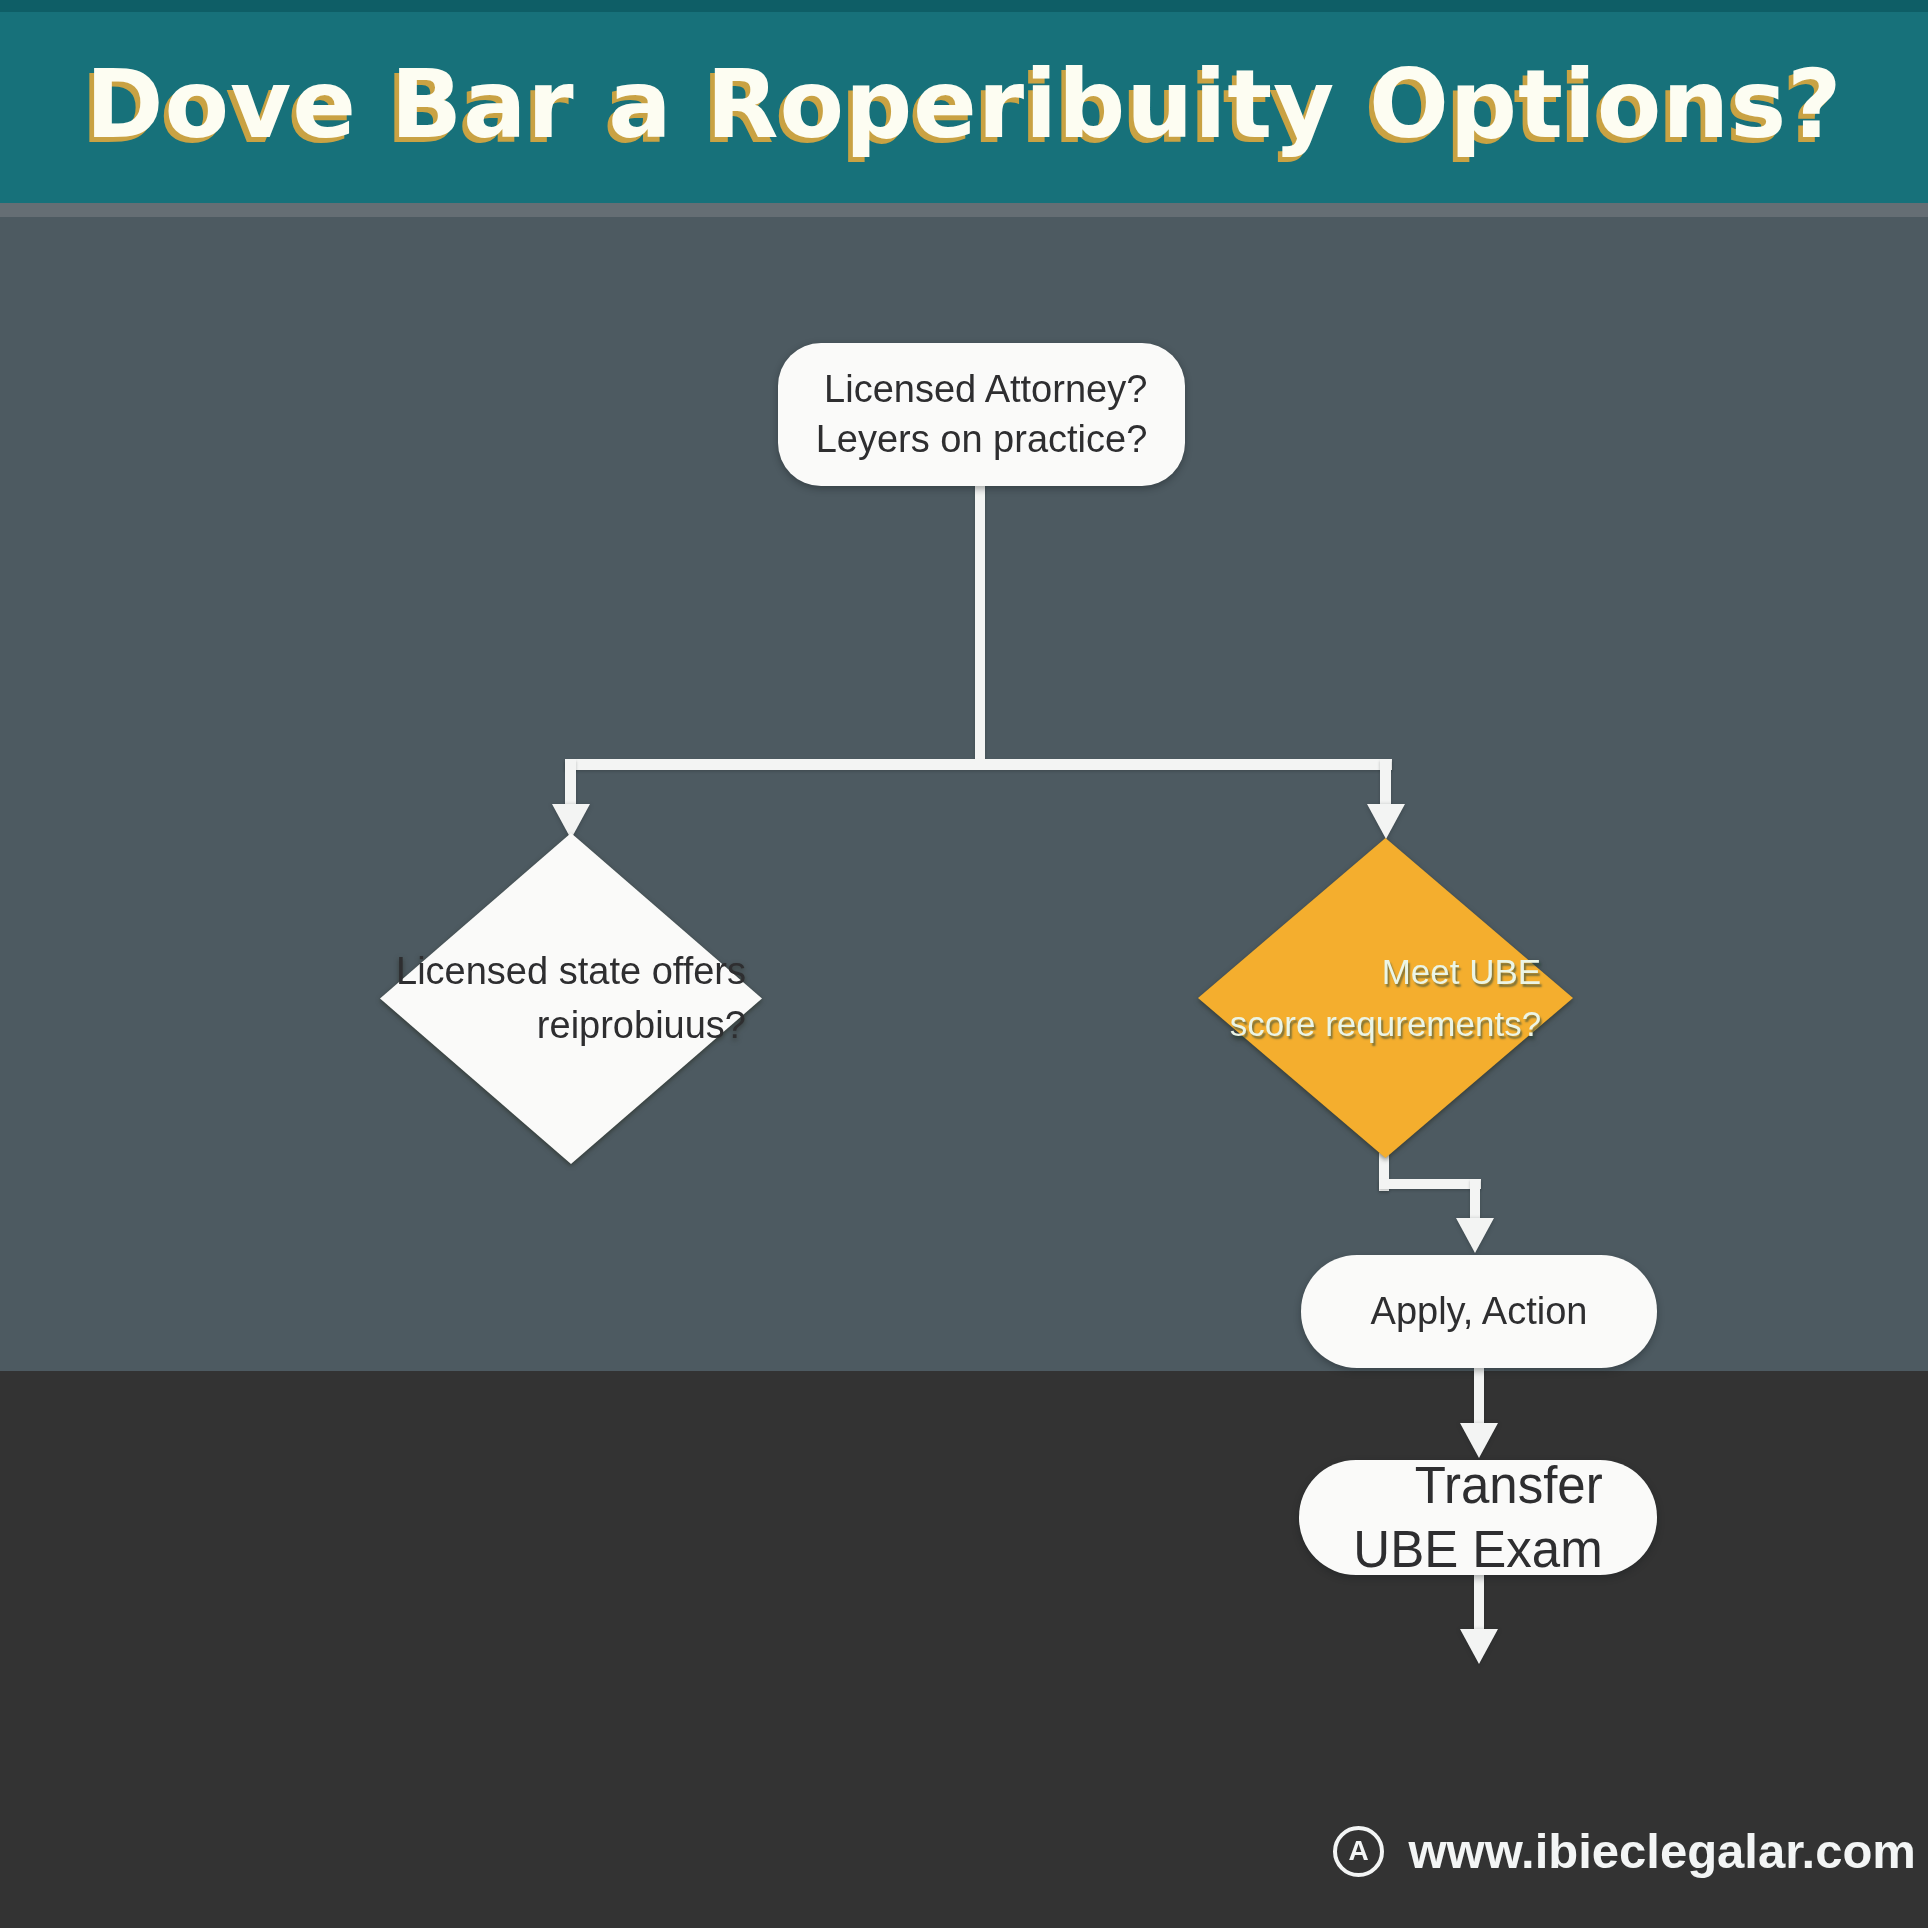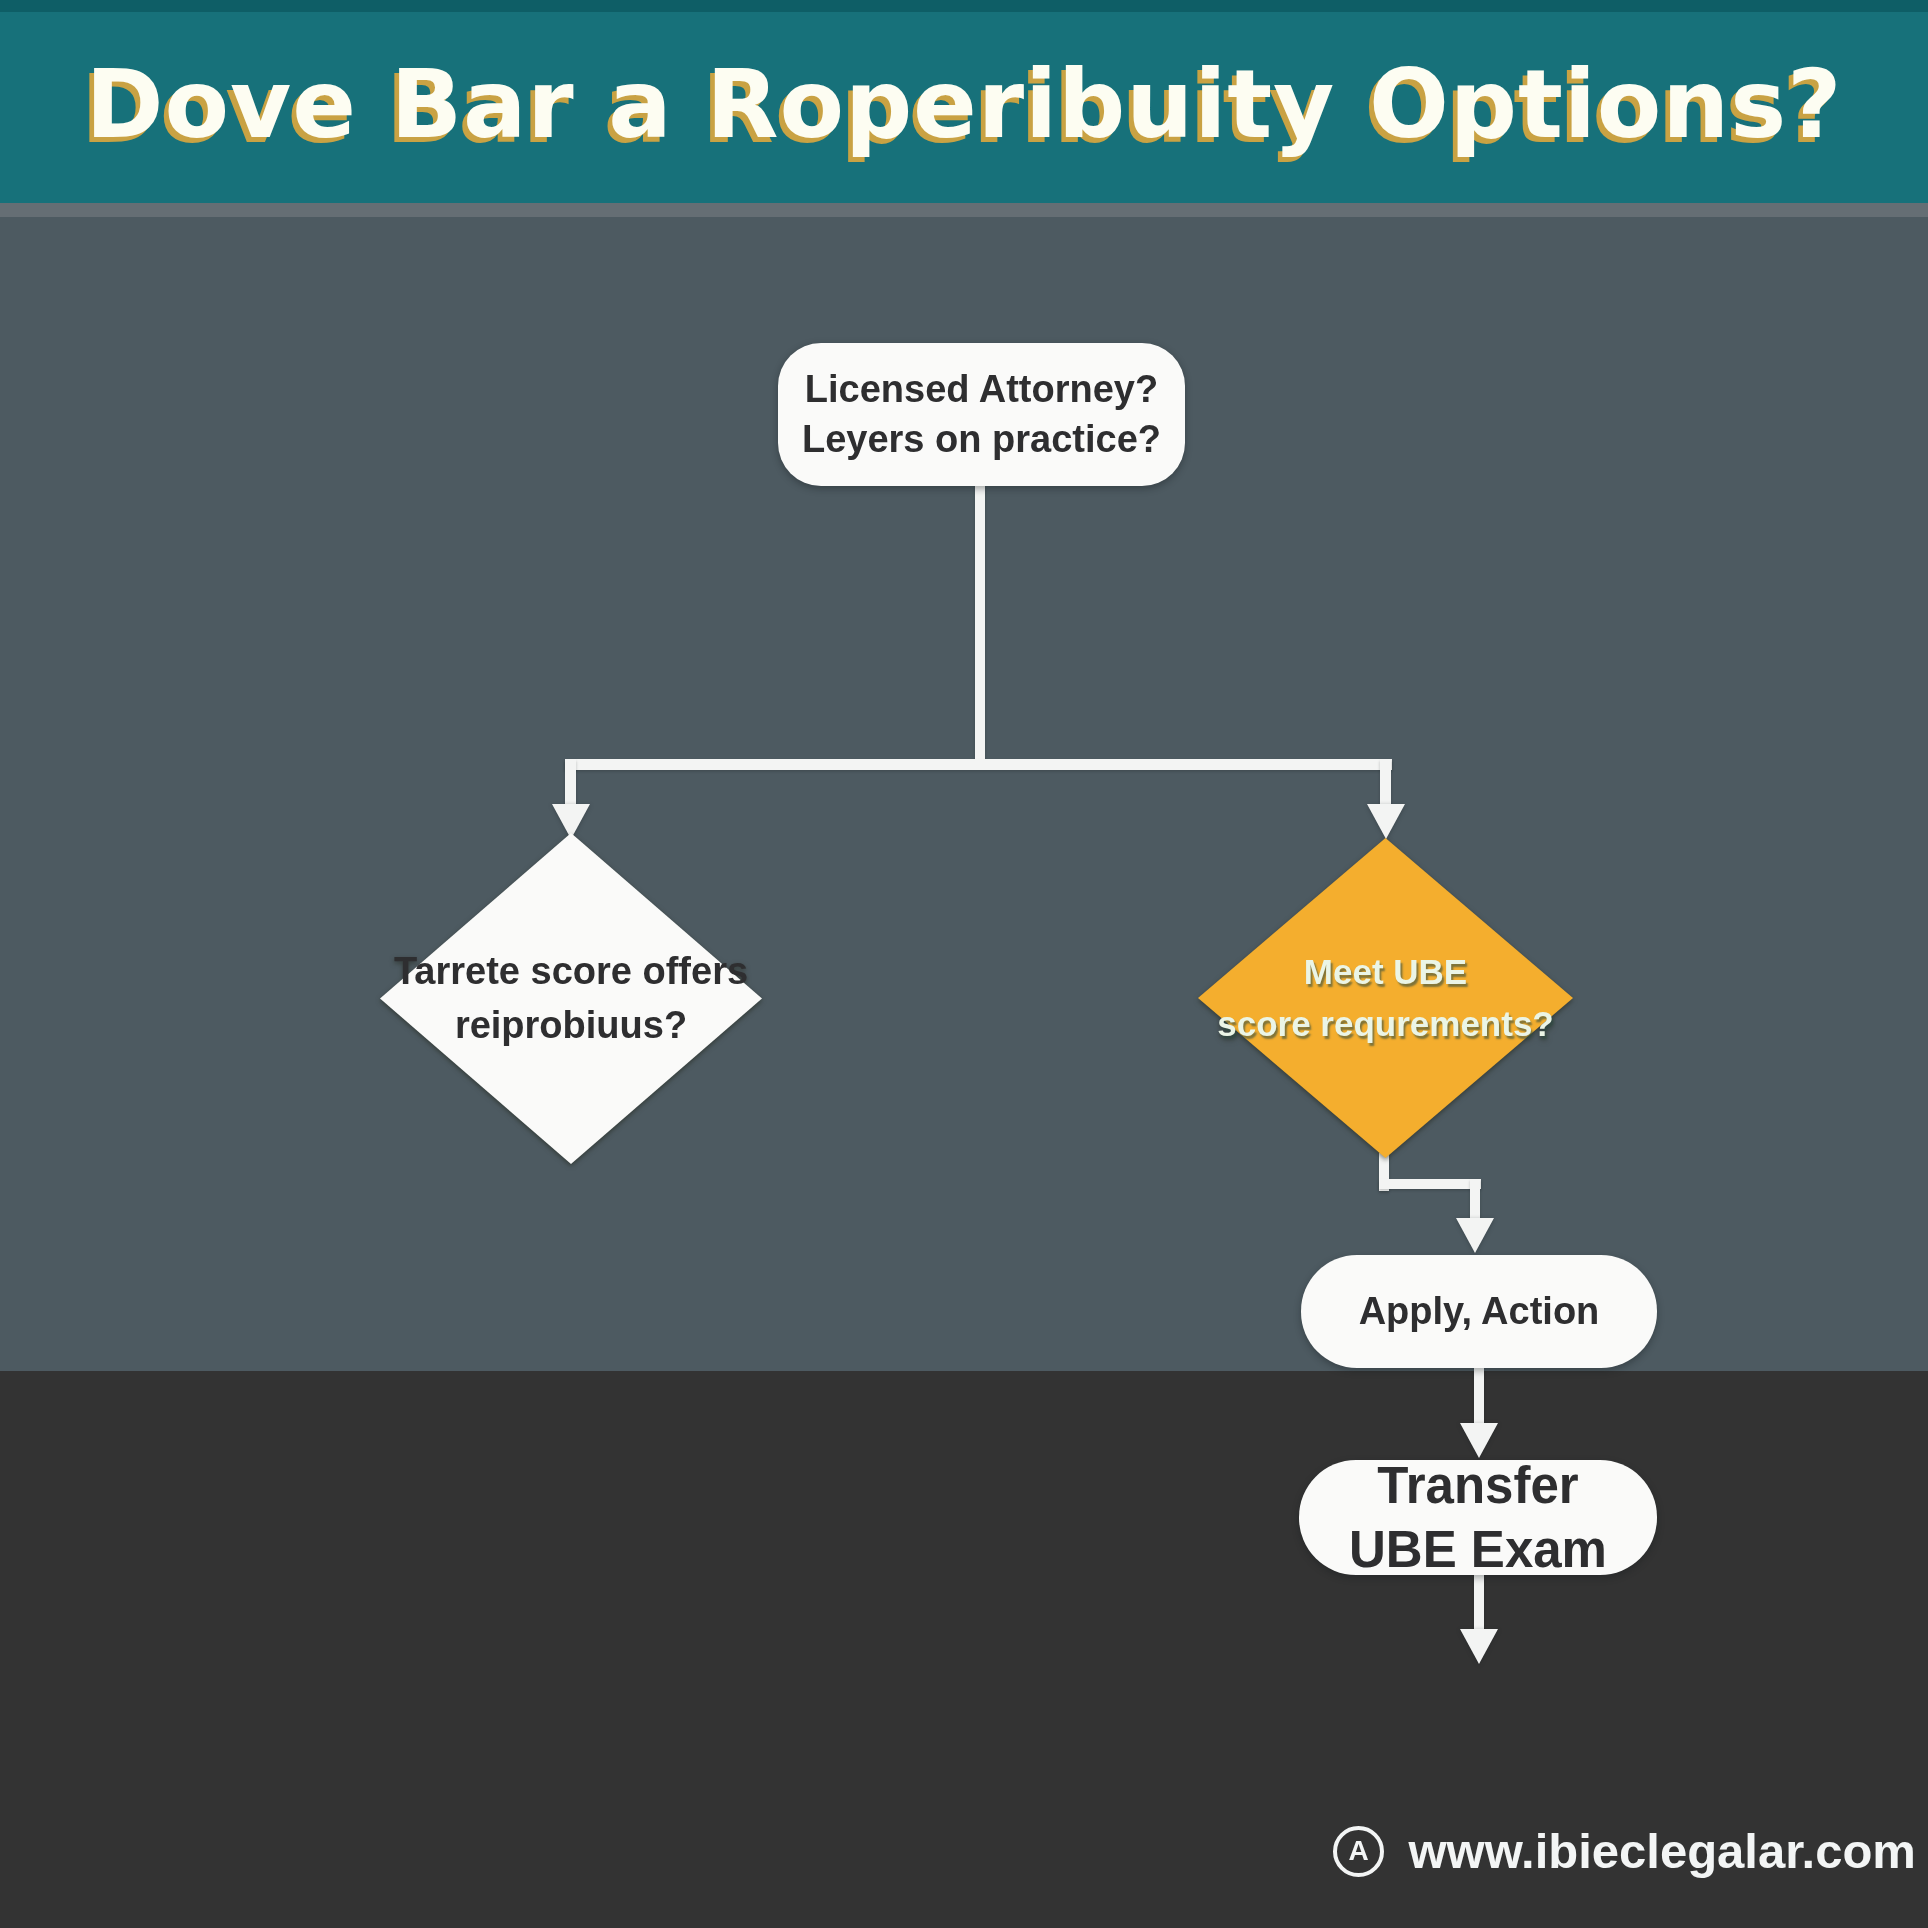--- a/index.html
+++ b/index.html
@@ -38,21 +38,21 @@
   #arrow-elbow{left:1456px;top:1218px;}
   #seg-apply-transfer{left:1474px;top:1365px;width:10.4px;height:61px;}
   #arrow-transfer{left:1460px;top:1423px;}
   #seg-transfer-action{left:1474px;top:1573px;width:10.4px;height:60px;}
   #arrow-action{left:1460px;top:1629px;}
 
   
   .node{position:absolute;background:var(--node-fill);
         box-shadow:0 2.8px 7.5px rgba(18,22,25,.35);}
   .label{position:absolute;inset:0;display:flex;align-items:center;justify-content:center;
-        text-align:center;white-space:pre-line;font-weight:bold;
+        text-align:right;white-space:pre-line;font-weight:normal;
         color:var(--node-text);}
   #start-node{left:778px;top:343px;width:407px;height:143px;border-radius:43px;}
   #start-node .label{font-size:38px;line-height:1.3;}
 
   .diamond-wrap{position:absolute;filter:drop-shadow(0.9px 2.8px 2.8px rgba(30,32,20,.55));}
   .diamond{width:100%;height:100%;
         clip-path:polygon(50% 0,100% 50%,50% 100%,0 50%);}
   #decision-left{left:380px;top:833px;width:382px;height:331px;}
   #decision-left .diamond{background:var(--node-fill);}
   #decision-left .label{font-size:38px;line-height:1.4;}
@@ -107,21 +107,21 @@
   <div class="line" id="seg-transfer-action"></div>
   <div class="arrow-down" id="arrow-action"></div>
 
   <div class="node" id="start-node">
     <div class="label">Licensed Attorney?
 Leyers on practice?</div>
   </div>
 
   <div class="diamond-wrap" id="decision-left">
     <div class="diamond"></div>
-    <div class="label">Tarrete score offers
+    <div class="label">Licensed state offers
 reiprobiuus?</div>
   </div>
 
   <div class="diamond-wrap" id="decision-right">
     <div class="diamond"></div>
     <div class="label">Meet UBE
 score requrements?</div>
   </div>
 
   <div class="node" id="process-apply">

